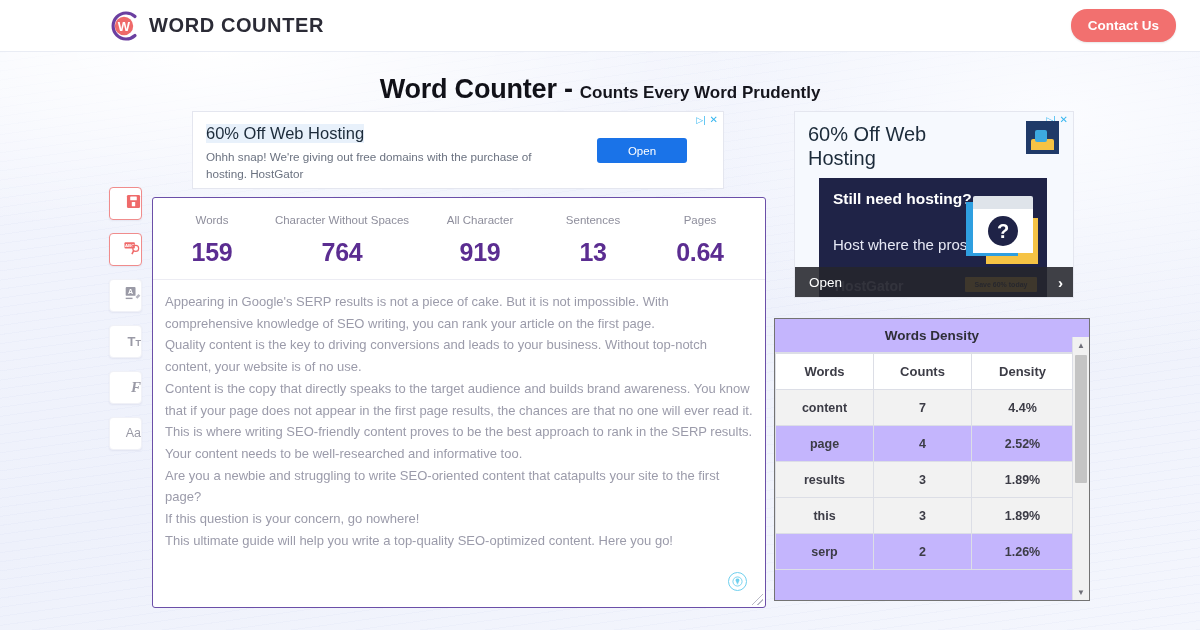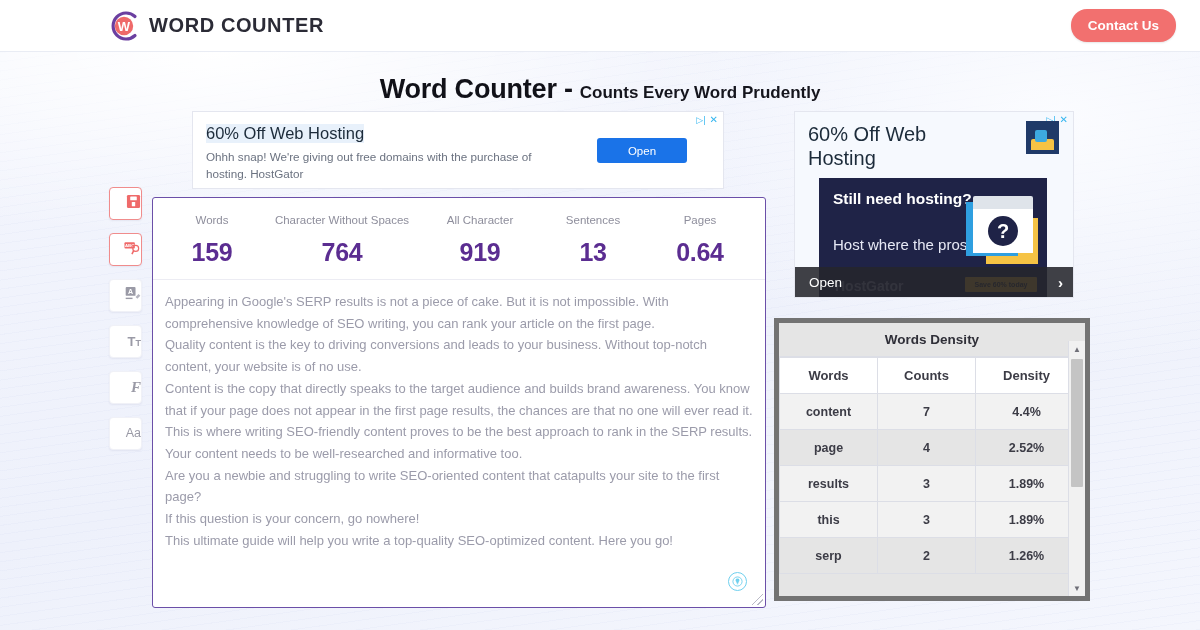--- a/index.html
+++ b/index.html
@@ -194,21 +194,21 @@
     background: rgba(38,38,44,0.88);
     display: flex; align-items: center; justify-content: space-between;
     padding: 0 10px 0 14px;
   }
   .side-ad-open { font-size: 13.5px; color: #ffffff; cursor: pointer; }
   .side-ad-next { font-size: 15px; color: #ffffff; font-weight: bold; cursor: pointer; }
 
   
   .density-panel {
     position: absolute; left: 774px; top: 318px; width: 316px; height: 283px;
-    background: #e5e5e5; border: 5px solid #737373; z-index: 11; overflow: hidden;
+    background: #c4b5fd; border: 1px solid #737373; z-index: 11; overflow: hidden;
   }
   .density-title {
     height: 34px; display: flex; align-items: center; justify-content: center;
     font-size: 13.5px; font-weight: bold; color: #2f2f38;
     border-bottom: 1px solid #dcdee6;
   }
   table.density { width: 298px; border-collapse: collapse; table-layout: fixed; }
   table.density th, table.density td {
     border: 1px solid #dcdee6; height: 36px; text-align: center;
     font-size: 12.5px; color: #3c3c46; font-weight: bold;

